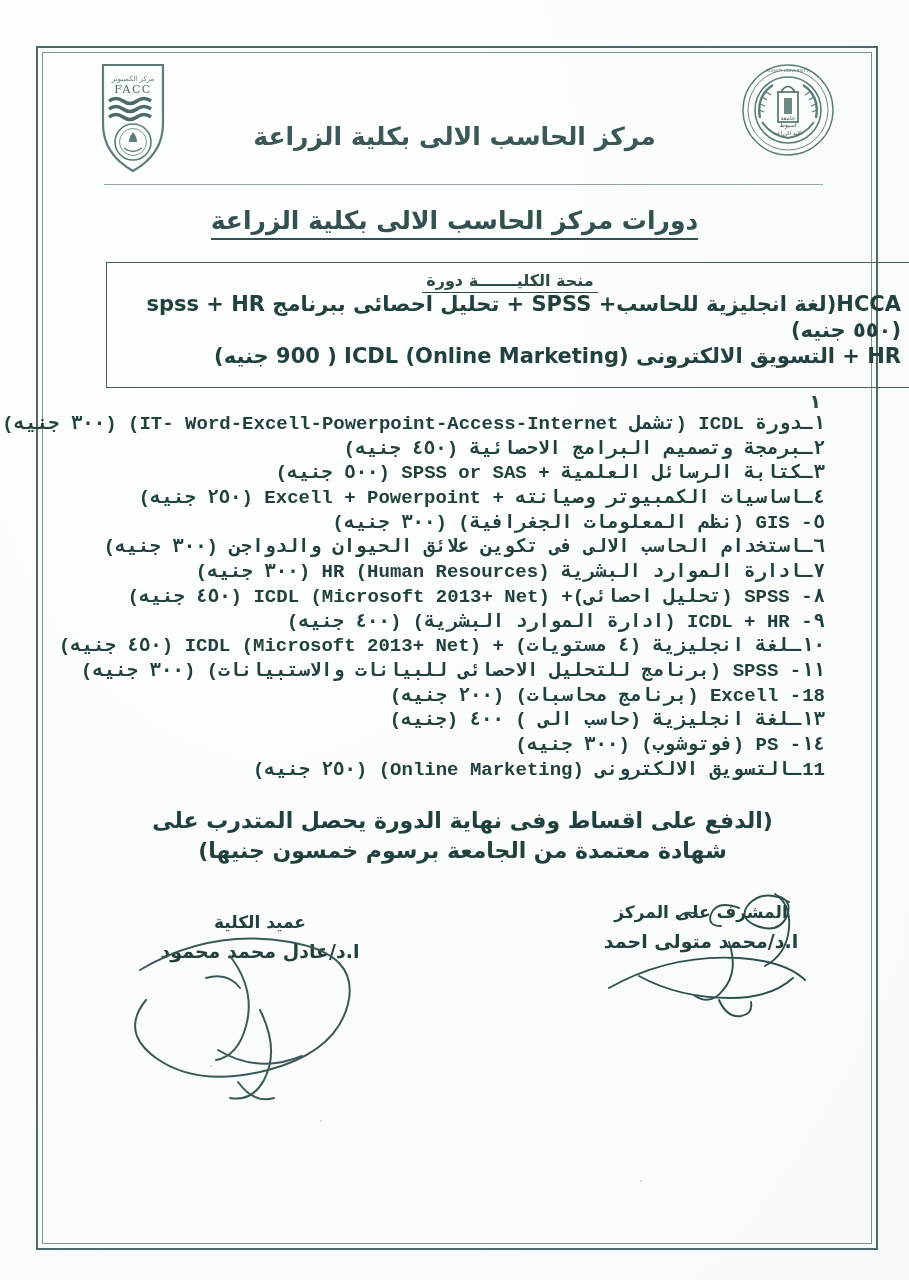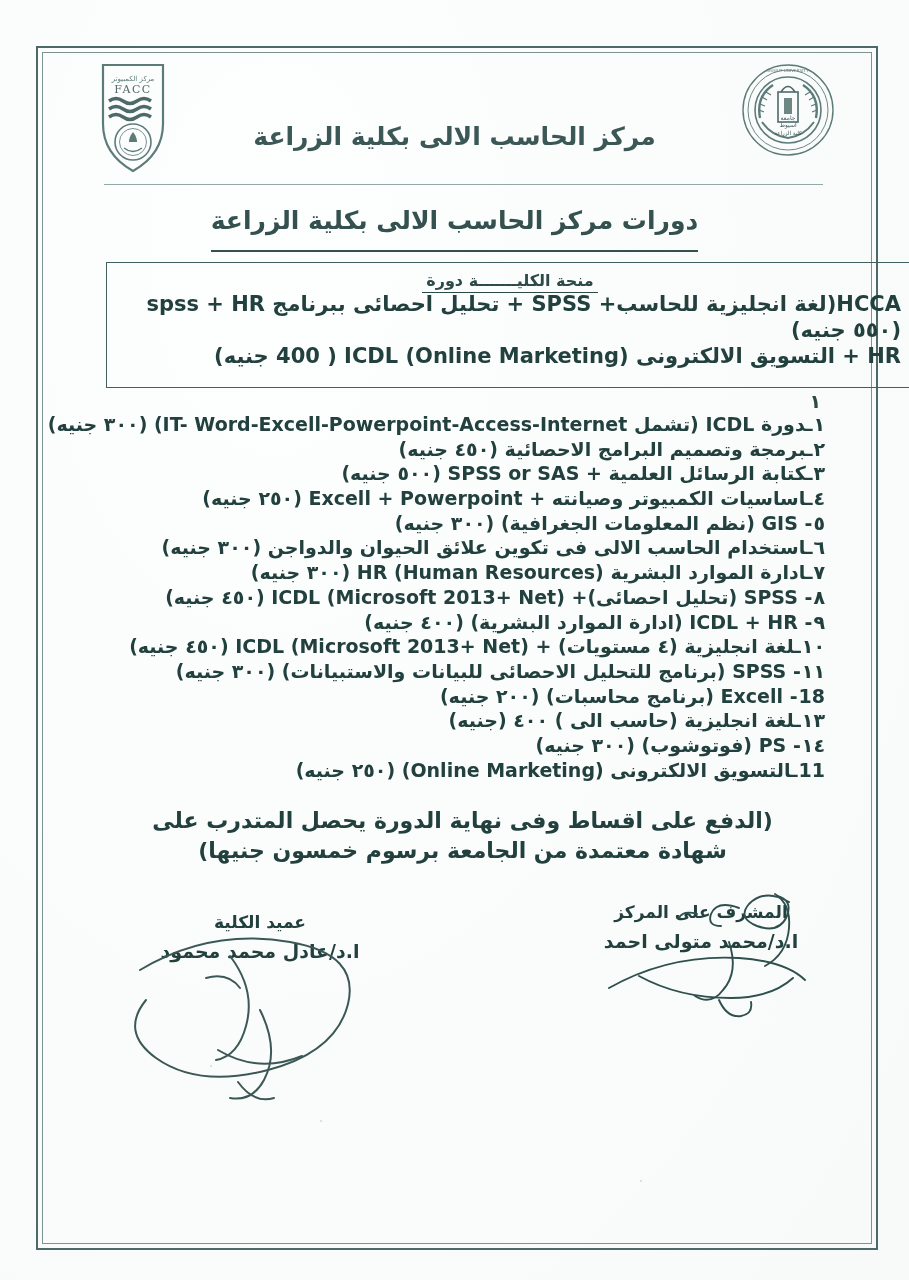--- a/index.html
+++ b/index.html
@@ -51,21 +51,21 @@
   }
   
   .doc-title{
     position:absolute;left:0;right:0;top:206px;
     text-align:center;
     font-size:25px;font-weight:bold;
     color:#35514f;
   }
   .doc-title span{
     border-bottom:2px solid #35514f;
-    padding-bottom:15px;
+    padding-bottom:3px;
   }
   
   .grant-box{
     position:absolute;
     left:106px;top:262px;width:808px;height:126px;
     border:1.5px solid #44605e;
     box-sizing:border-box;
     padding:6px 12px 0 12px;
     color:#2d4a48;
   }
@@ -94,20 +94,21 @@
   .top-marker{
     position:absolute;right:88px;top:390px;
     font-size:19px;font-weight:bold;color:#2d4a48;
   }
   
   .course-list{
     position:absolute;
     left:80px;right:84px;top:412px;
     direction:rtl;
     color:#22403e;
+    font-family:Liberation Mono, monospace;
   }
   .course-item{
     font-size:19px;
     font-weight:bold;
     line-height:1.30;
     text-align:right;
     white-space:nowrap;
     margin:0;
     padding:0;
   }
@@ -202,21 +203,21 @@
   <div class="doc-title">
     <span>دورات مركز الحاسب الالى بكلية الزراعة</span>
   </div>
 
   <div class="grant-box">
     <div class="grant-heading">
       <span>منحة الكليـــــــة   دورة</span>
     </div>
     <div class="grant-line l1">HCCA(لغة انجليزية للحاسب+ SPSS + تحليل احصائى ببرنامج spss + HR</div>
     <div class="grant-line l2">(٥٥٠ جنيه)</div>
-    <div class="grant-line l3">HR + التسويق الالكترونى (ICDL (Online Marketing   ( 400  جنيه)</div>
+    <div class="grant-line l3">HR + التسويق الالكترونى (ICDL (Online Marketing   ( 900  جنيه)</div>
   </div>
 
   <div class="top-marker">١</div>
 
   <div class="course-list">
     <div class="course-item">
       <span class="num">١</span><span>ـدورة  ICDL (تشمل IT- Word-Excell-Powerpoint-Access-Internet)  (٣٠٠ جنيه)</span>
     </div>
     <div class="course-item">
       <span class="num">٢</span><span>ـبرمجة وتصميم البرامج الاحصائية   (٤٥٠ جنيه)</span>

